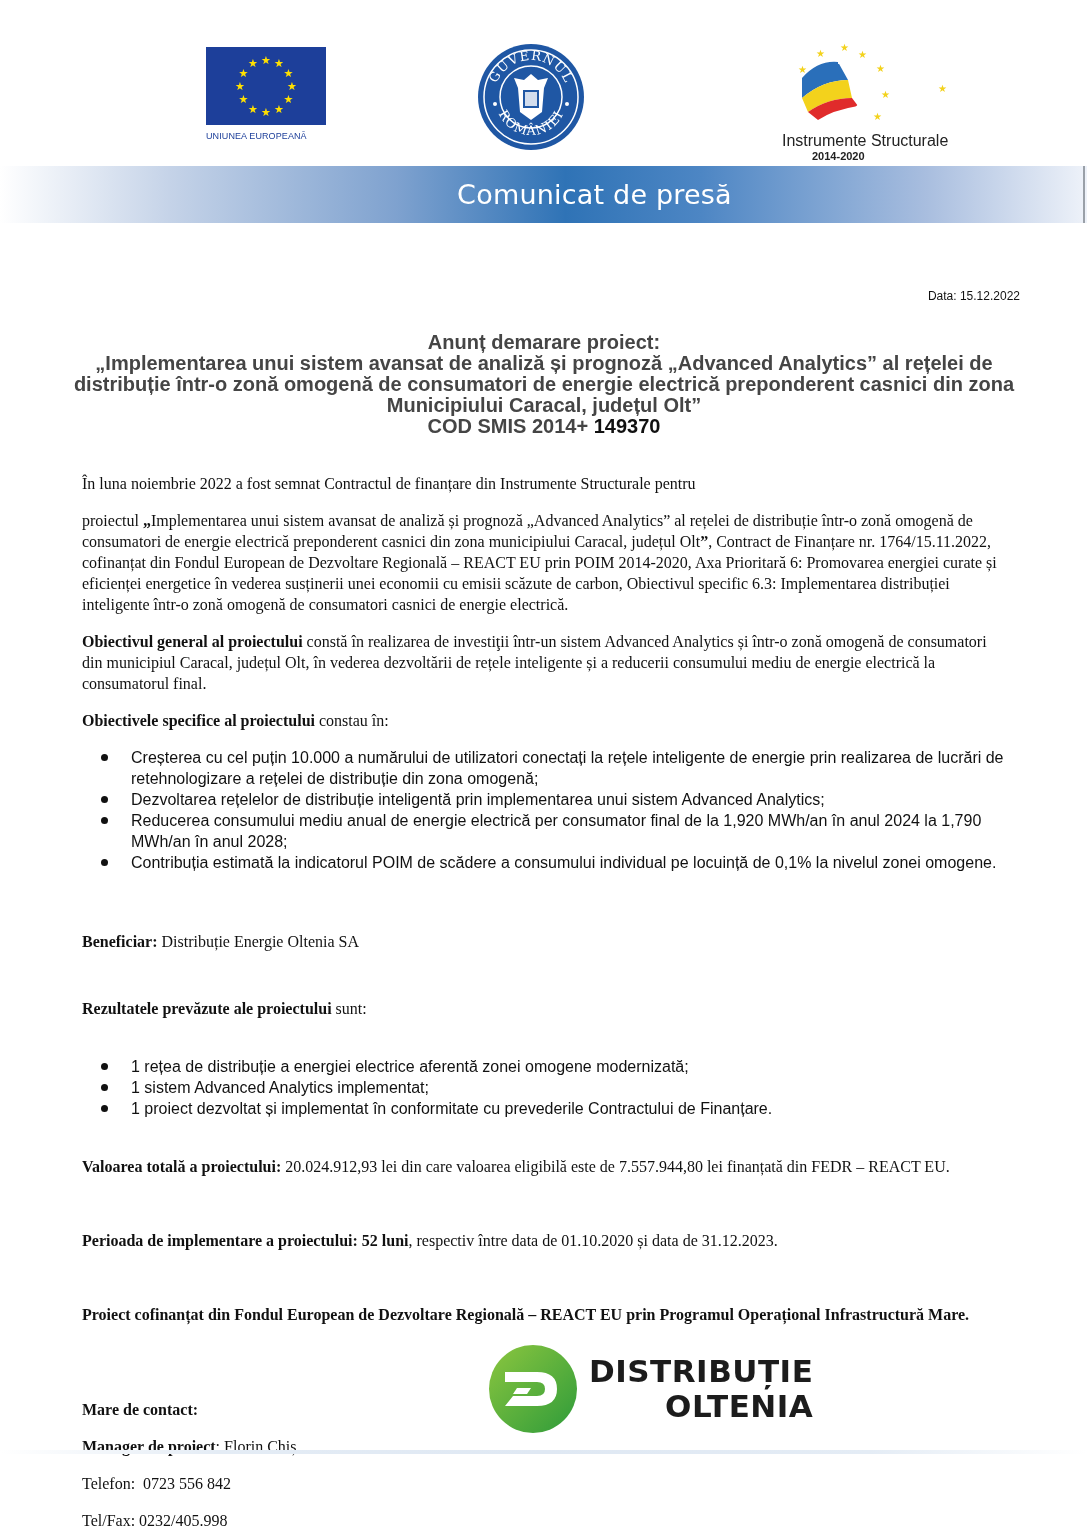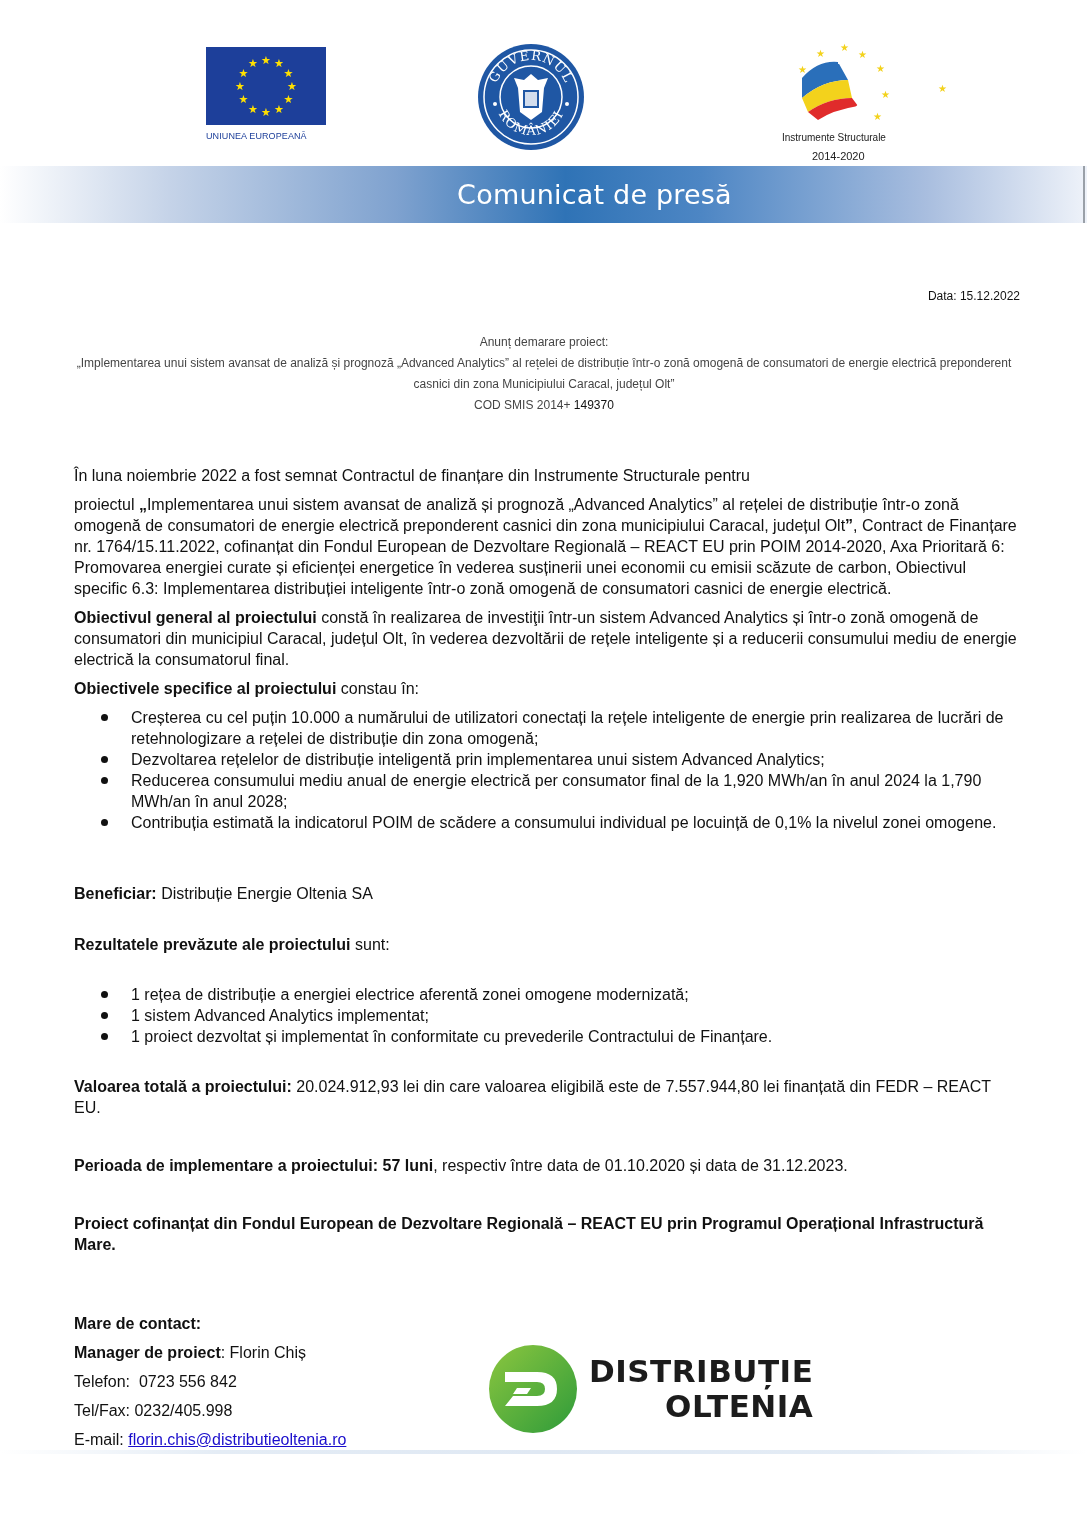--- a/index.html
+++ b/index.html
@@ -6,44 +6,44 @@
   body {
     width: 1087px; height: 1536px; position: relative; overflow: hidden;
     font-family: "Liberation Sans", sans-serif; color: #111111;
   }
   .logos { position: absolute; left: 0; top: 0; width: 1087px; height: 165px; }
   .eu-logo { position: absolute; left: 206px; top: 47px; width: 120px; height: 96px; }
   .eu-flag { width: 120px; height: 78px; background: #1d3f9a; position: relative; }
   .eu-caption { font-size: 9px; color: #1d3f9a; margin-top: 6px; letter-spacing: 0.1px; white-space: nowrap; }
   .gov-logo { position: absolute; left: 476px; top: 42px; width: 110px; height: 110px; }
   .is-logo { position: absolute; left: 778px; top: 40px; width: 180px; height: 125px; }
-  .is-caption1 { position: absolute; left: 4px; top: 92px; font-size: 10px; color: #222; white-space: nowrap; }
-  .is-caption2 { position: absolute; left: 34px; top: 110px; font-size: 11px; color: #222; font-weight: normal; white-space: nowrap; }
+  .is-caption1 { position: absolute; left: 4px; top: 92px; font-size: 16px; color: #222; white-space: nowrap; }
+  .is-caption2 { position: absolute; left: 34px; top: 110px; font-size: 11px; color: #222; font-weight: bold; white-space: nowrap; }
 
   .banner {
     position: absolute; left: 0; top: 166px; width: 1083px; height: 57px;
     background: linear-gradient(to right, #ffffff 0%, #c5d3e8 15%, #7fa2cf 35%, #2f73b6 50%, #4d86c4 62%, #a9bedf 82%, #eef2f9 96%, #ffffff 100%);
     display: flex; align-items: center; justify-content: center; padding-left: 48px;
   }
   .banner-edge { position: absolute; left: 1083px; top: 166px; width: 2px; height: 57px; background: #9aa0a8; }
   .banner-title { color: #ffffff; font-family: "DejaVu Sans", sans-serif; font-size: 27px; letter-spacing: 0.2px; padding-left: 10px; }
 
   .date { position: absolute; right: 67px; top: 289px; font-size: 12px; color: #111; }
 
   .heading {
     position: absolute; left: 60px; top: 332px; width: 968px; text-align: center;
-    font-size: 12px; font-weight: normal; color: #454545; line-height: 21px;
+    font-size: 20px; font-weight: bold; color: #454545; line-height: 21px;
   }
   .heading .code-num { color: #111; }
 
   .body-text {
     position: absolute; left: 66px; top: 457px; width: 960px;
     font-size: 16px; line-height: 21px; color: #111;
   }
-  .body-text p { margin: 8px; }
+  .body-text p { margin: 16px; font-family: Liberation Serif, serif; }
   .body-text b { font-weight: bold; }
   ul.bullets { margin: 0; padding: 0; list-style: none; }
   ul.bullets li { position: relative; padding-left: 65px; }
   ul.bullets li::before {
     content: ""; position: absolute; left: 35px; top: 7px;
     width: 7px; height: 7px; border-radius: 50%; background: #111;
   }
   .gap-s { height: 14px; }
   .gap-m { height: 21px; }
   .gap-l { height: 42px; }
@@ -160,21 +160,21 @@
   <div class="gap-m"></div>
   <ul class="bullets">
     <li>1 rețea de distribuție a energiei electrice aferentă zonei omogene modernizată;</li>
     <li>1 sistem Advanced Analytics implementat;</li>
     <li>1 proiect dezvoltat și implementat în conformitate cu prevederile Contractului de Finanțare.</li>
   </ul>
 
   <div class="gap-m"></div>
   <p><b>Valoarea totală a proiectului:</b><span> 20.024.912,93 lei din care valoarea eligibilă este de 7.557.944,80 lei finanțată din FEDR – REACT EU.</span></p>
   <div class="gap-m"></div>
-  <p><b>Perioada de implementare a proiectului:</b><b> 57 luni</b><span>, respectiv între data de 01.10.2020 și data de 31.12.2023.</span></p>
+  <p><b>Perioada de implementare a proiectului:</b><b> 52 luni</b><span>, respectiv între data de 01.10.2020 și data de 31.12.2023.</span></p>
   <div class="gap-m"></div>
   <p><b>Proiect cofinanțat din Fondul European de Dezvoltare Regională – REACT EU prin Programul Operațional Infrastructură Mare.</b></p>
 
   <div class="gap-l"></div>
   <p><b>Mare de contact:</b></p>
   <p><b>Manager de proiect</b><span>: Florin Chiș</span></p>
   <p style="white-space:pre">Telefon:  0723 556 842</p>
   <p>Tel/Fax: 0232/405.998</p>
   <p><span style="white-space:pre">E-mail: </span><a class="email-link" href="mailto:florin.chis@distributieoltenia.ro">florin.chis@distributieoltenia.ro</a></p>
 </div>

